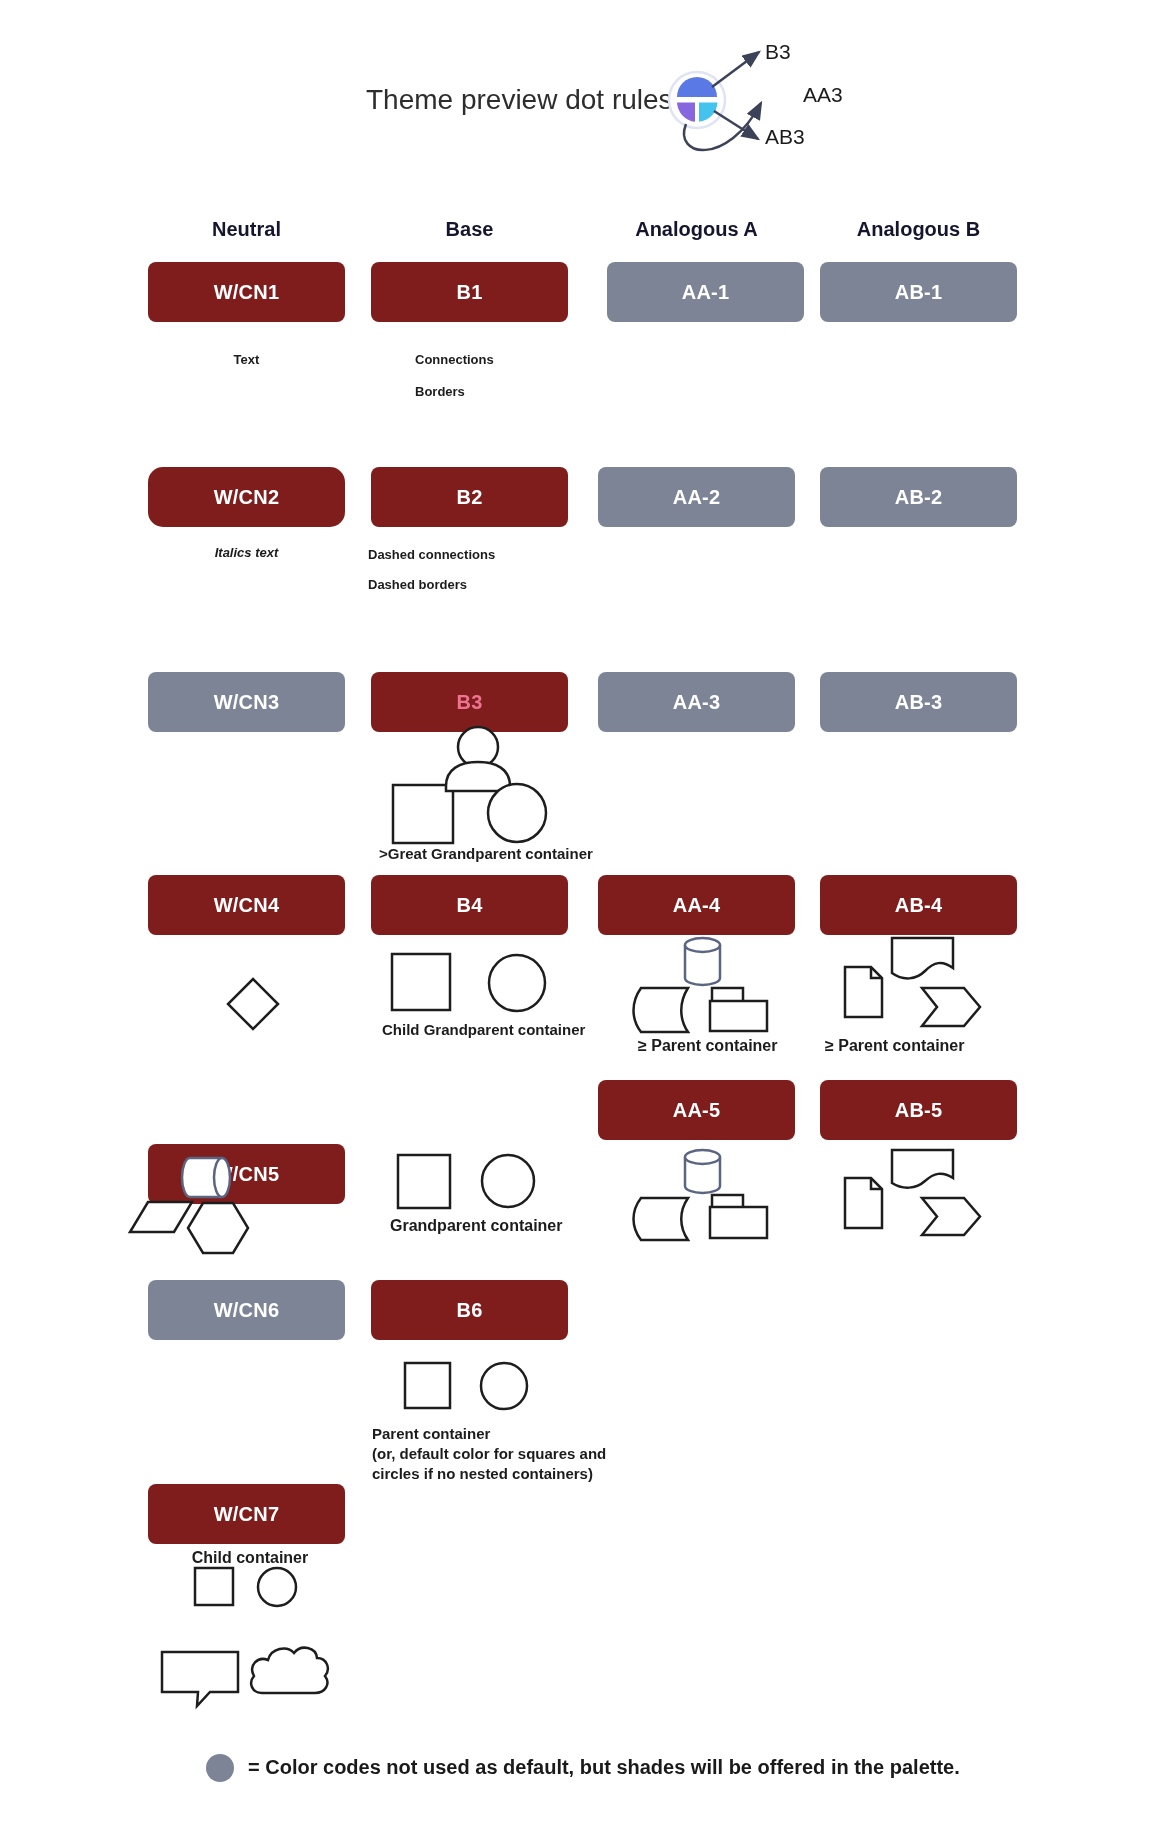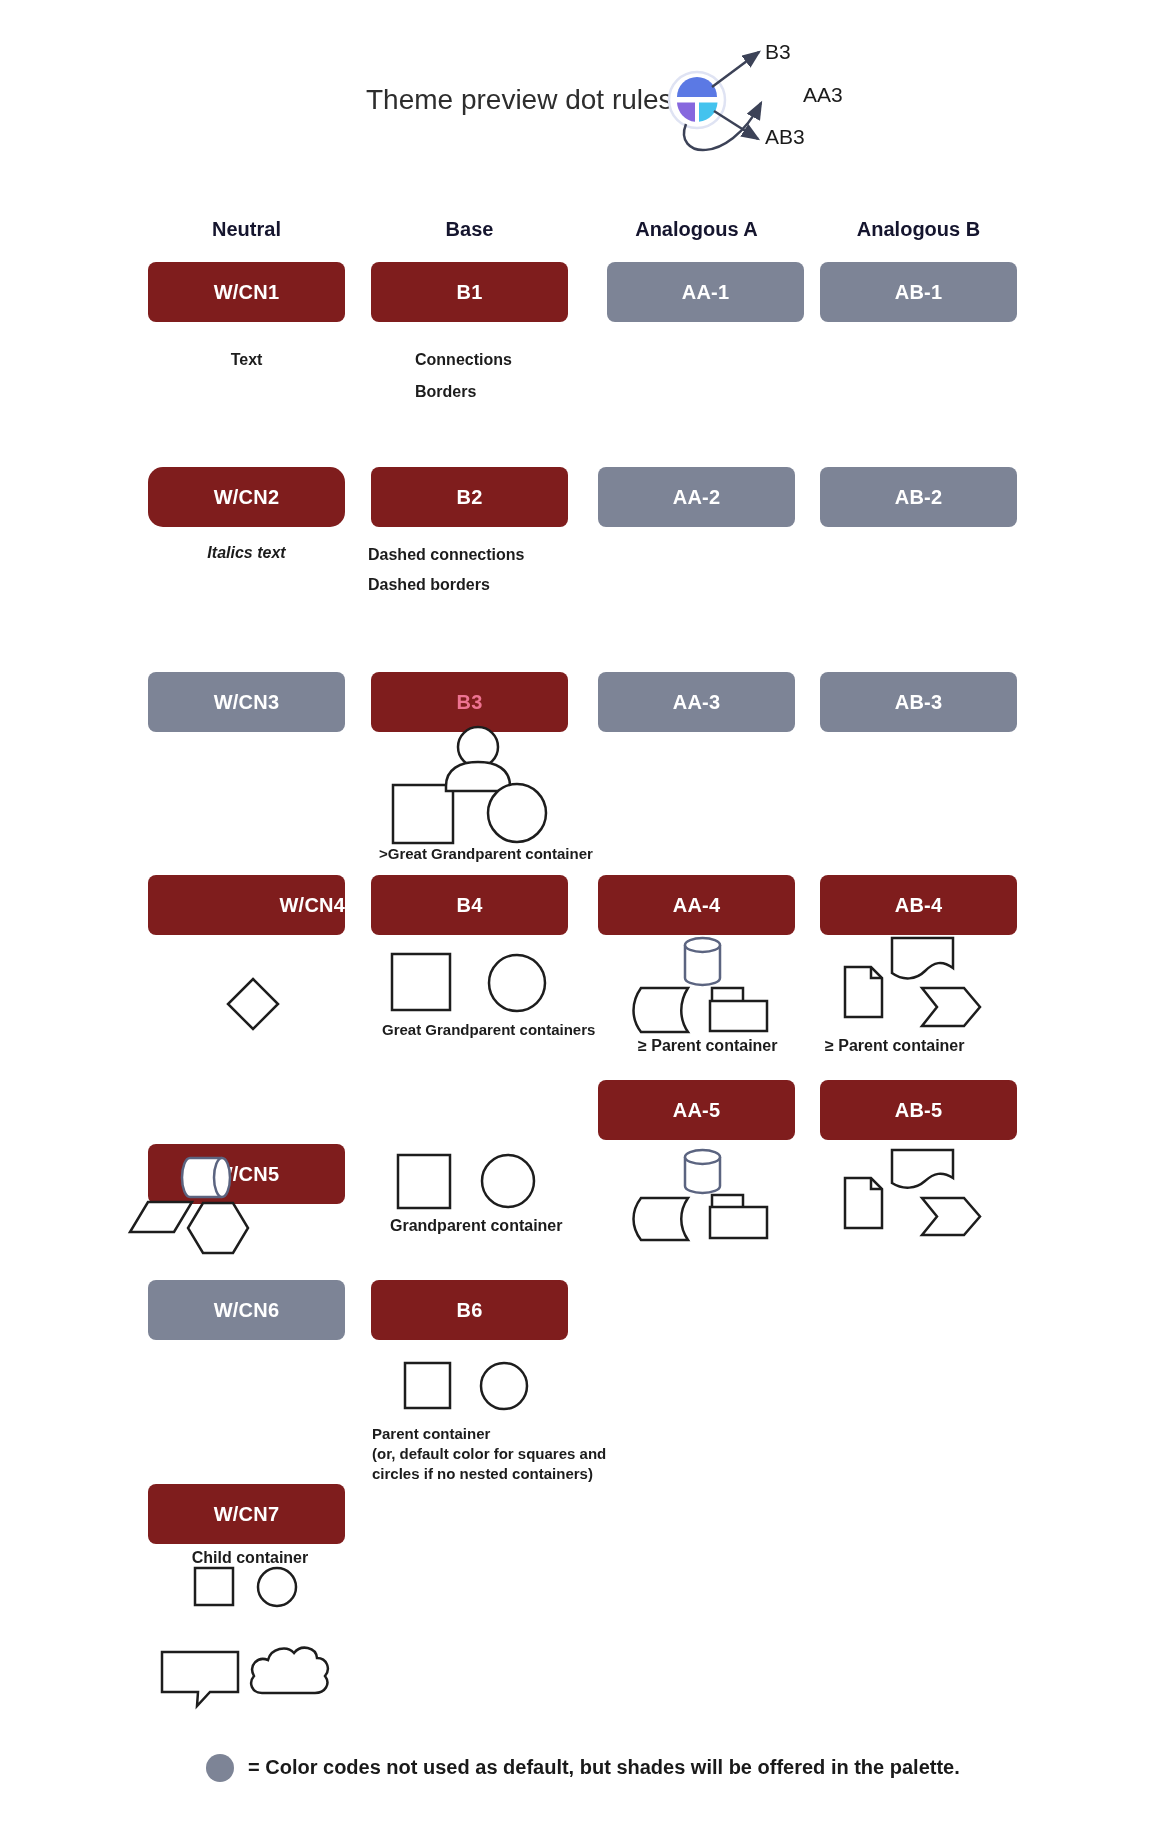--- a/index.html
+++ b/index.html
@@ -8,21 +8,21 @@
   .abs{position:absolute;}
   .title{font-size:28px;font-weight:400;color:#2d2d2d;}
   .dot-label{font-size:21px;font-weight:400;color:#1b1b1b;}
   .col-header{top:218px;width:197px;text-align:center;font-size:20px;font-weight:700;color:#15152e;}
   .bar{width:197px;height:60px;border-radius:8px;display:flex;align-items:center;justify-content:center;
        color:#ffffff;font-weight:700;font-size:20px;letter-spacing:.2px;}
   .bar.dark{background:#7f1d1d;}
   .bar.gray{background:#7d8496;}
   .bar .pink{color:#ee7391;}
   .caption{font-weight:700;color:#1c1c1c;}
-  .cap-lg{font-size:16px;line-height:32px;}
+  .cap-lg{font-size:13px;line-height:32px;}
   .cap-sm{font-size:15px;line-height:20px;}
   .it{font-style:italic;}
   .ctr{text-align:center;}
   svg.shapes path,svg.shapes rect,svg.shapes circle,svg.shapes polygon,svg.shapes ellipse{
        fill:#ffffff;stroke:#1d1d1d;stroke-width:2.5;}
   svg.shapes .cyl{stroke:#5b6480;}
   svg.shapes .nf{fill:none;}
   .footer-dot{width:28px;height:28px;border-radius:50%;}
   .footer-text{font-size:20px;font-weight:700;color:#1a1a1a;}
 </style>
@@ -112,42 +112,42 @@
     </div>
 
   <svg class="abs shapes" style="left:385px;top:722px;" width="172" height="126" viewBox="0 0 172 126">
     <rect x="8" y="63" width="60" height="58"></rect>
     <circle cx="93" cy="25" r="20"></circle>
     <path d="M 61 69 L 61 64 C 61 47 75 40 93 40 C 111 40 125 47 125 64 L 125 69 Z"></path>
     <circle cx="132" cy="91" r="29"></circle>
   </svg>
   <div class="abs caption cap-sm" style="left:379px;top:844px;">&gt;Great Grandparent container</div>
 
-  <div class="abs bar dark" style="left:148px;top:875px;justify-content:flex-end;">
+  <div class="abs bar dark" style="left:148px;top:875px;">
       <span>W/CN4</span>
     </div>
   <div class="abs bar dark" style="left:371px;top:875px;">
       <span>B4</span>
     </div>
   <div class="abs bar dark" style="left:598px;top:875px;">
       <span>AA-4</span>
     </div>
   <div class="abs bar dark" style="left:820px;top:875px;">
       <span>AB-4</span>
     </div>
 
   <svg class="abs shapes" style="left:225px;top:976px;" width="56" height="56" viewBox="0 0 56 56">
     <polygon points="28,3 53,28 28,53 3,28"></polygon>
   </svg>
 
   <svg class="abs shapes" style="left:388px;top:950px;" width="162" height="66" viewBox="0 0 162 66">
     <rect x="4" y="4" width="58" height="56"></rect>
     <circle cx="129" cy="33" r="28"></circle>
   </svg>
-  <div class="abs caption cap-sm" style="left:382px;top:1020px;">Great Grandparent containers</div>
+  <div class="abs caption cap-sm" style="left:382px;top:1020px;">Child Grandparent container</div>
 
   <svg class="abs shapes" style="left:628px;top:930px;" width="145" height="106" viewBox="0 0 145 106">
     <path class="cyl" d="M 57 15 L 57 48 A 17.5 7 0 0 0 92 48 L 92 15"></path>
     <ellipse class="cyl" cx="74.5" cy="15" rx="17.5" ry="7"></ellipse>
     <path d="M 60 58 C 51 72 51 89 60 102 L 13 102 C 3 89 3 72 13 58 Z"></path>
     <rect x="84" y="58" width="31" height="14"></rect>
     <rect x="82" y="71" width="57" height="30"></rect>
   </svg>
   <div class="abs caption cap-sm" style="left:638px;top:1036px;font-size:16px;">≥  Parent container</div>
 

